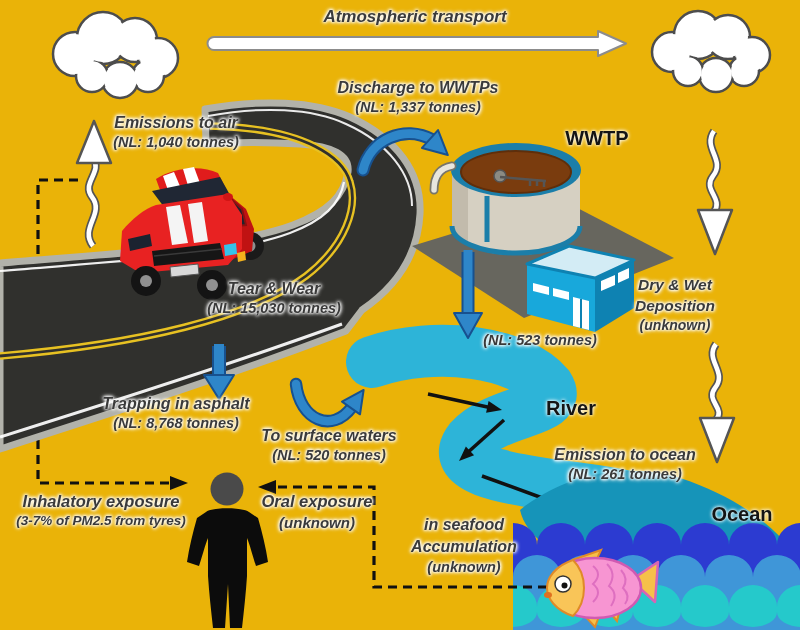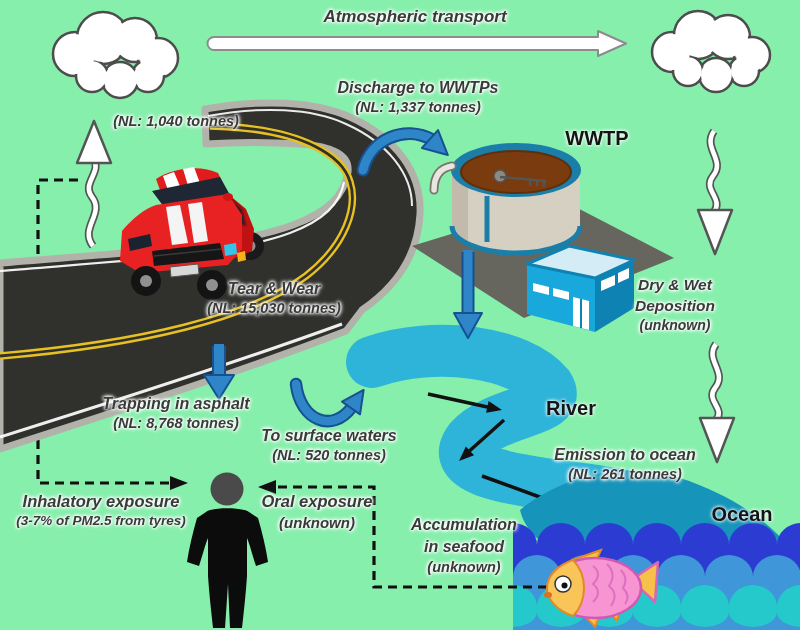--- a/index.html
+++ b/index.html
@@ -1,16 +1,16 @@
 <!DOCTYPE html>
 <html><head>
 <meta charset="utf-8">
 <style>
   html,body{margin:0;padding:0;background:#fff;}
-  .canvas{position:relative;width:800px;height:630px;background:#86efac;overflow:hidden;
+  .canvas{position:relative;width:800px;height:630px;background:#eab308;overflow:hidden;
           font-family:"Liberation Sans",sans-serif;}
   .canvas svg{position:absolute;left:0;top:0;}
   .lbl{position:absolute;transform:translateX(-50%);text-align:center;white-space:nowrap;
        font-style:italic;font-weight:bold;color:#3a3a3a;
        text-shadow:0 0 3px #fff,0 0 3px #fff,0 0 4px #fff,0 0 5px #fff;}
   .lbl .t{font-size:16px;line-height:21px;}
   .lbl .v{font-size:14.5px;line-height:19px;}
   .big{position:absolute;transform:translateX(-50%);font-style:normal;font-weight:800;
        font-size:20px;color:#141414;white-space:nowrap;
        text-shadow:0 0 3px #fff,0 0 4px #fff;}
@@ -223,20 +223,21 @@
              L247,576 C246,592 244,610 242,628 L230,628 L228,584 L225,628 L213,628 C211,610 209,592 208,576
              L208,538 C205,545 203,554 199,566 L187,562 C189,548 193,532 197,518 Z"></path>
   </g>
 </svg>
 
 <div class="lbl atmo" style="left:415px;top:6px">
   <div class="t" style="font-size:17px">Atmospheric transport</div>
 </div>
 
 <div class="lbl" style="left:176px;top:112px">
+  <div class="t">Emissions to air</div>
   <div class="v">(NL: 1,040 tonnes)</div>
 </div>
 
 <div class="lbl" style="left:418px;top:77px">
   <div class="t">Discharge to WWTPs</div>
   <div class="v">(NL: 1,337 tonnes)</div>
 </div>
 
 <div class="big" style="left:597px;top:127px">WWTP</div>
 
@@ -255,20 +256,21 @@
   <div class="t">Trapping in asphalt</div>
   <div class="v">(NL: 8,768 tonnes)</div>
 </div>
 
 <div class="lbl" style="left:329px;top:425px">
   <div class="t">To surface waters</div>
   <div class="v">(NL: 520 tonnes)</div>
 </div>
 
 <div class="lbl" style="left:540px;top:331px">
+  <div class="v">(NL: 523 tonnes)</div>
 </div>
 
 <div class="big" style="left:571px;top:397px">River</div>
 
 <div class="lbl" style="left:625px;top:444px">
   <div class="t">Emission to ocean</div>
   <div class="v">(NL: 261 tonnes)</div>
 </div>
 
 <div class="big" style="left:742px;top:503px">Ocean</div>
@@ -277,18 +279,18 @@
   <div class="t" style="font-size:16.5px;line-height:22px">Inhalatory exposure</div>
   <div class="v" style="font-size:13.5px;line-height:17px">(3-7% of PM2.5 from tyres)</div>
 </div>
 
 <div class="lbl" style="left:317px;top:490px">
   <div class="t" style="font-size:16.5px;line-height:23px">Oral exposure</div>
   <div class="v" style="font-size:15px">(unknown)</div>
 </div>
 
 <div class="lbl" style="left:464px;top:514px">
+  <div class="t" style="line-height:22px">in seafood</div>
   <div class="t" style="line-height:22px">Accumulation</div>
-  <div class="t" style="line-height:22px">in seafood</div>
   <div class="v">(unknown)</div>
 </div>
 
 </div>
 
 </body></html>

